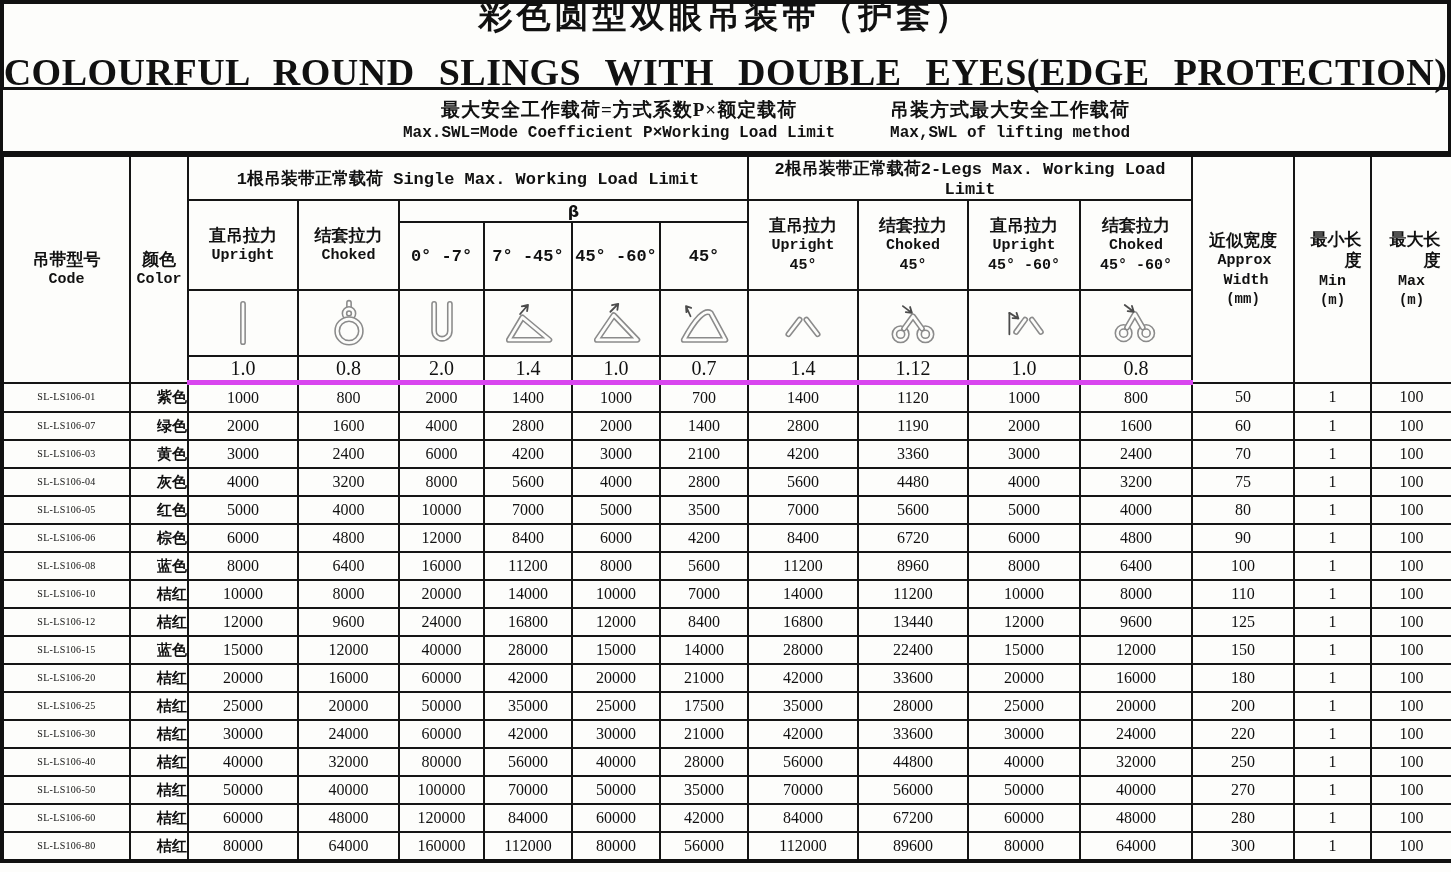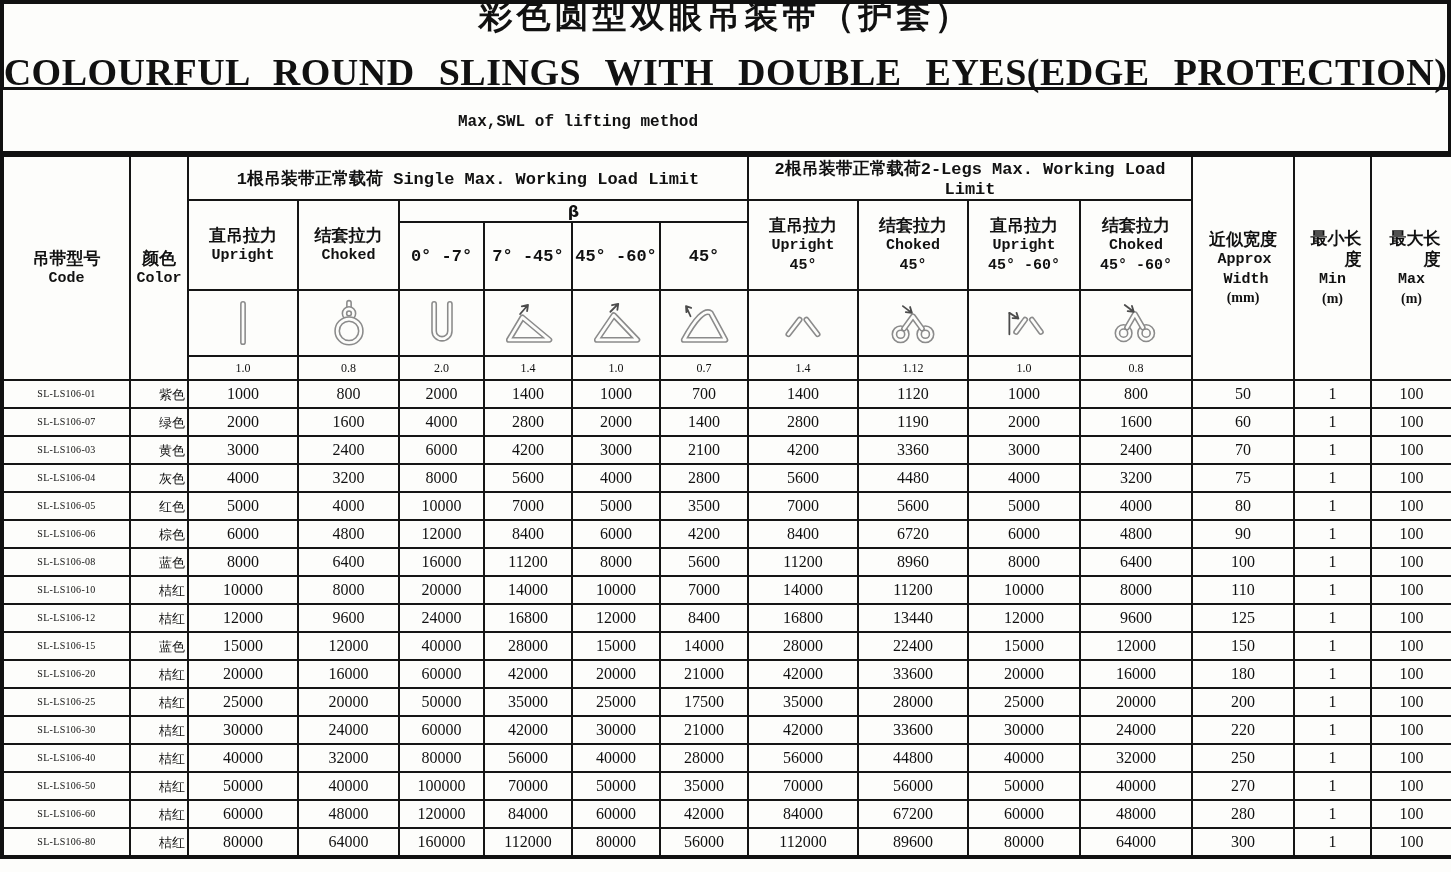--- a/index.html
+++ b/index.html
@@ -31,52 +31,55 @@
   table.spec{
     border-collapse:collapse;table-layout:fixed;width:1451px;
     border:4px solid #111;background:#fdfdfb;margin-top:-1px;
   }
   .spec th,.spec td{
     border:2px solid #151515;text-align:center;vertical-align:middle;
     padding:0;overflow:hidden;font-weight:normal;
   }
   .zh{display:block;font-size:17px;font-weight:bold;line-height:1.25;}
   .en{display:block;font-family:"Liberation Mono","DejaVu Sans Mono",monospace;font-size:15px;font-weight:bold;line-height:1.3;}
-  .unit{display:block;font-family:Liberation Serif, serif;font-size:14px;font-weight:bold;line-height:1.3;}
+  .unit{display:block;font-family:Liberation Mono, monospace;font-size:14px;font-weight:bold;line-height:1.3;}
   .wrap3{display:inline-block;max-width:3.4em;text-align:right;}
   .r-group th{height:30px;font-family:"Liberation Mono","DejaVu Sans Mono",monospace;font-size:17px;font-weight:bold;}
   th.corner{font-family:"Liberation Serif","DejaVu Serif",serif;}
   .r-beta th.beta{height:20px;font-size:16px;font-weight:bold;font-family:"DejaVu Sans",sans-serif;}
   .r-angles th{height:66px;font-family:"Liberation Mono","DejaVu Sans Mono",monospace;font-size:17px;font-weight:bold;margin-top:20px;}
   .angle{display:block;font-family:"Liberation Mono","DejaVu Sans Mono",monospace;font-size:15px;font-weight:bold;line-height:1.3;}
   .r-icons td{height:64px;background:#fdfdfb;}
-  .r-coef td{height:22px;font-size:12px;border-bottom:1px solid #d946ef;}
+  .r-coef td{height:22px;font-size:20px;border-bottom:5px solid #d946ef;}
   tbody td{height:26px;font-size:16px;line-height:1;}
   tbody td.code-cell{font-size:10px;letter-spacing:.3px;}
-  tbody td.color-cell{font-size:13px;font-weight:normal;padding-left:26px;}
+  tbody td.color-cell{font-size:15px;font-weight:bold;padding-left:26px;}
   
   svg.sl{display:block;margin:0 auto;}
   svg.sl .o{fill:none;stroke:#8b8b8b;stroke-width:5.2;stroke-linecap:round;stroke-linejoin:round;}
   svg.sl .i{fill:none;stroke:#fdfdfb;stroke-width:2.4;stroke-linecap:round;stroke-linejoin:round;}
   svg.sl .t{fill:none;stroke:#4c4c4c;stroke-width:1.6;stroke-linecap:round;stroke-linejoin:round;}
 </style>
 </head>
 <body>
 
 <div class="page">
 
   <div class="title-box">
     <div class="title-zh">彩色圆型双眼吊装带（护套）</div>
     <div class="title-en">COLOURFUL ROUND SLINGS WITH DOUBLE EYES(EDGE PROTECTION)</div>
   </div>
 
   <div class="formula-box">
     <div class="f-col left">
+      <div class="f-zh">最大安全工作载荷=方式系数P×额定载荷</div>
+      <div class="f-en">Max.SWL=Mode Coefficient P×Working Load Limit</div>
     </div>
     <div class="f-col right">
+      <div class="f-zh">吊装方式最大安全工作载荷</div>
       <div class="f-en">Max,SWL of lifting method</div>
     </div>
   </div>
 
   <table class="spec">
     <colgroup>
       <col style="width:128px">
         <col style="width:58px">
       <col style="width:110px">
         <col style="width:101px">

